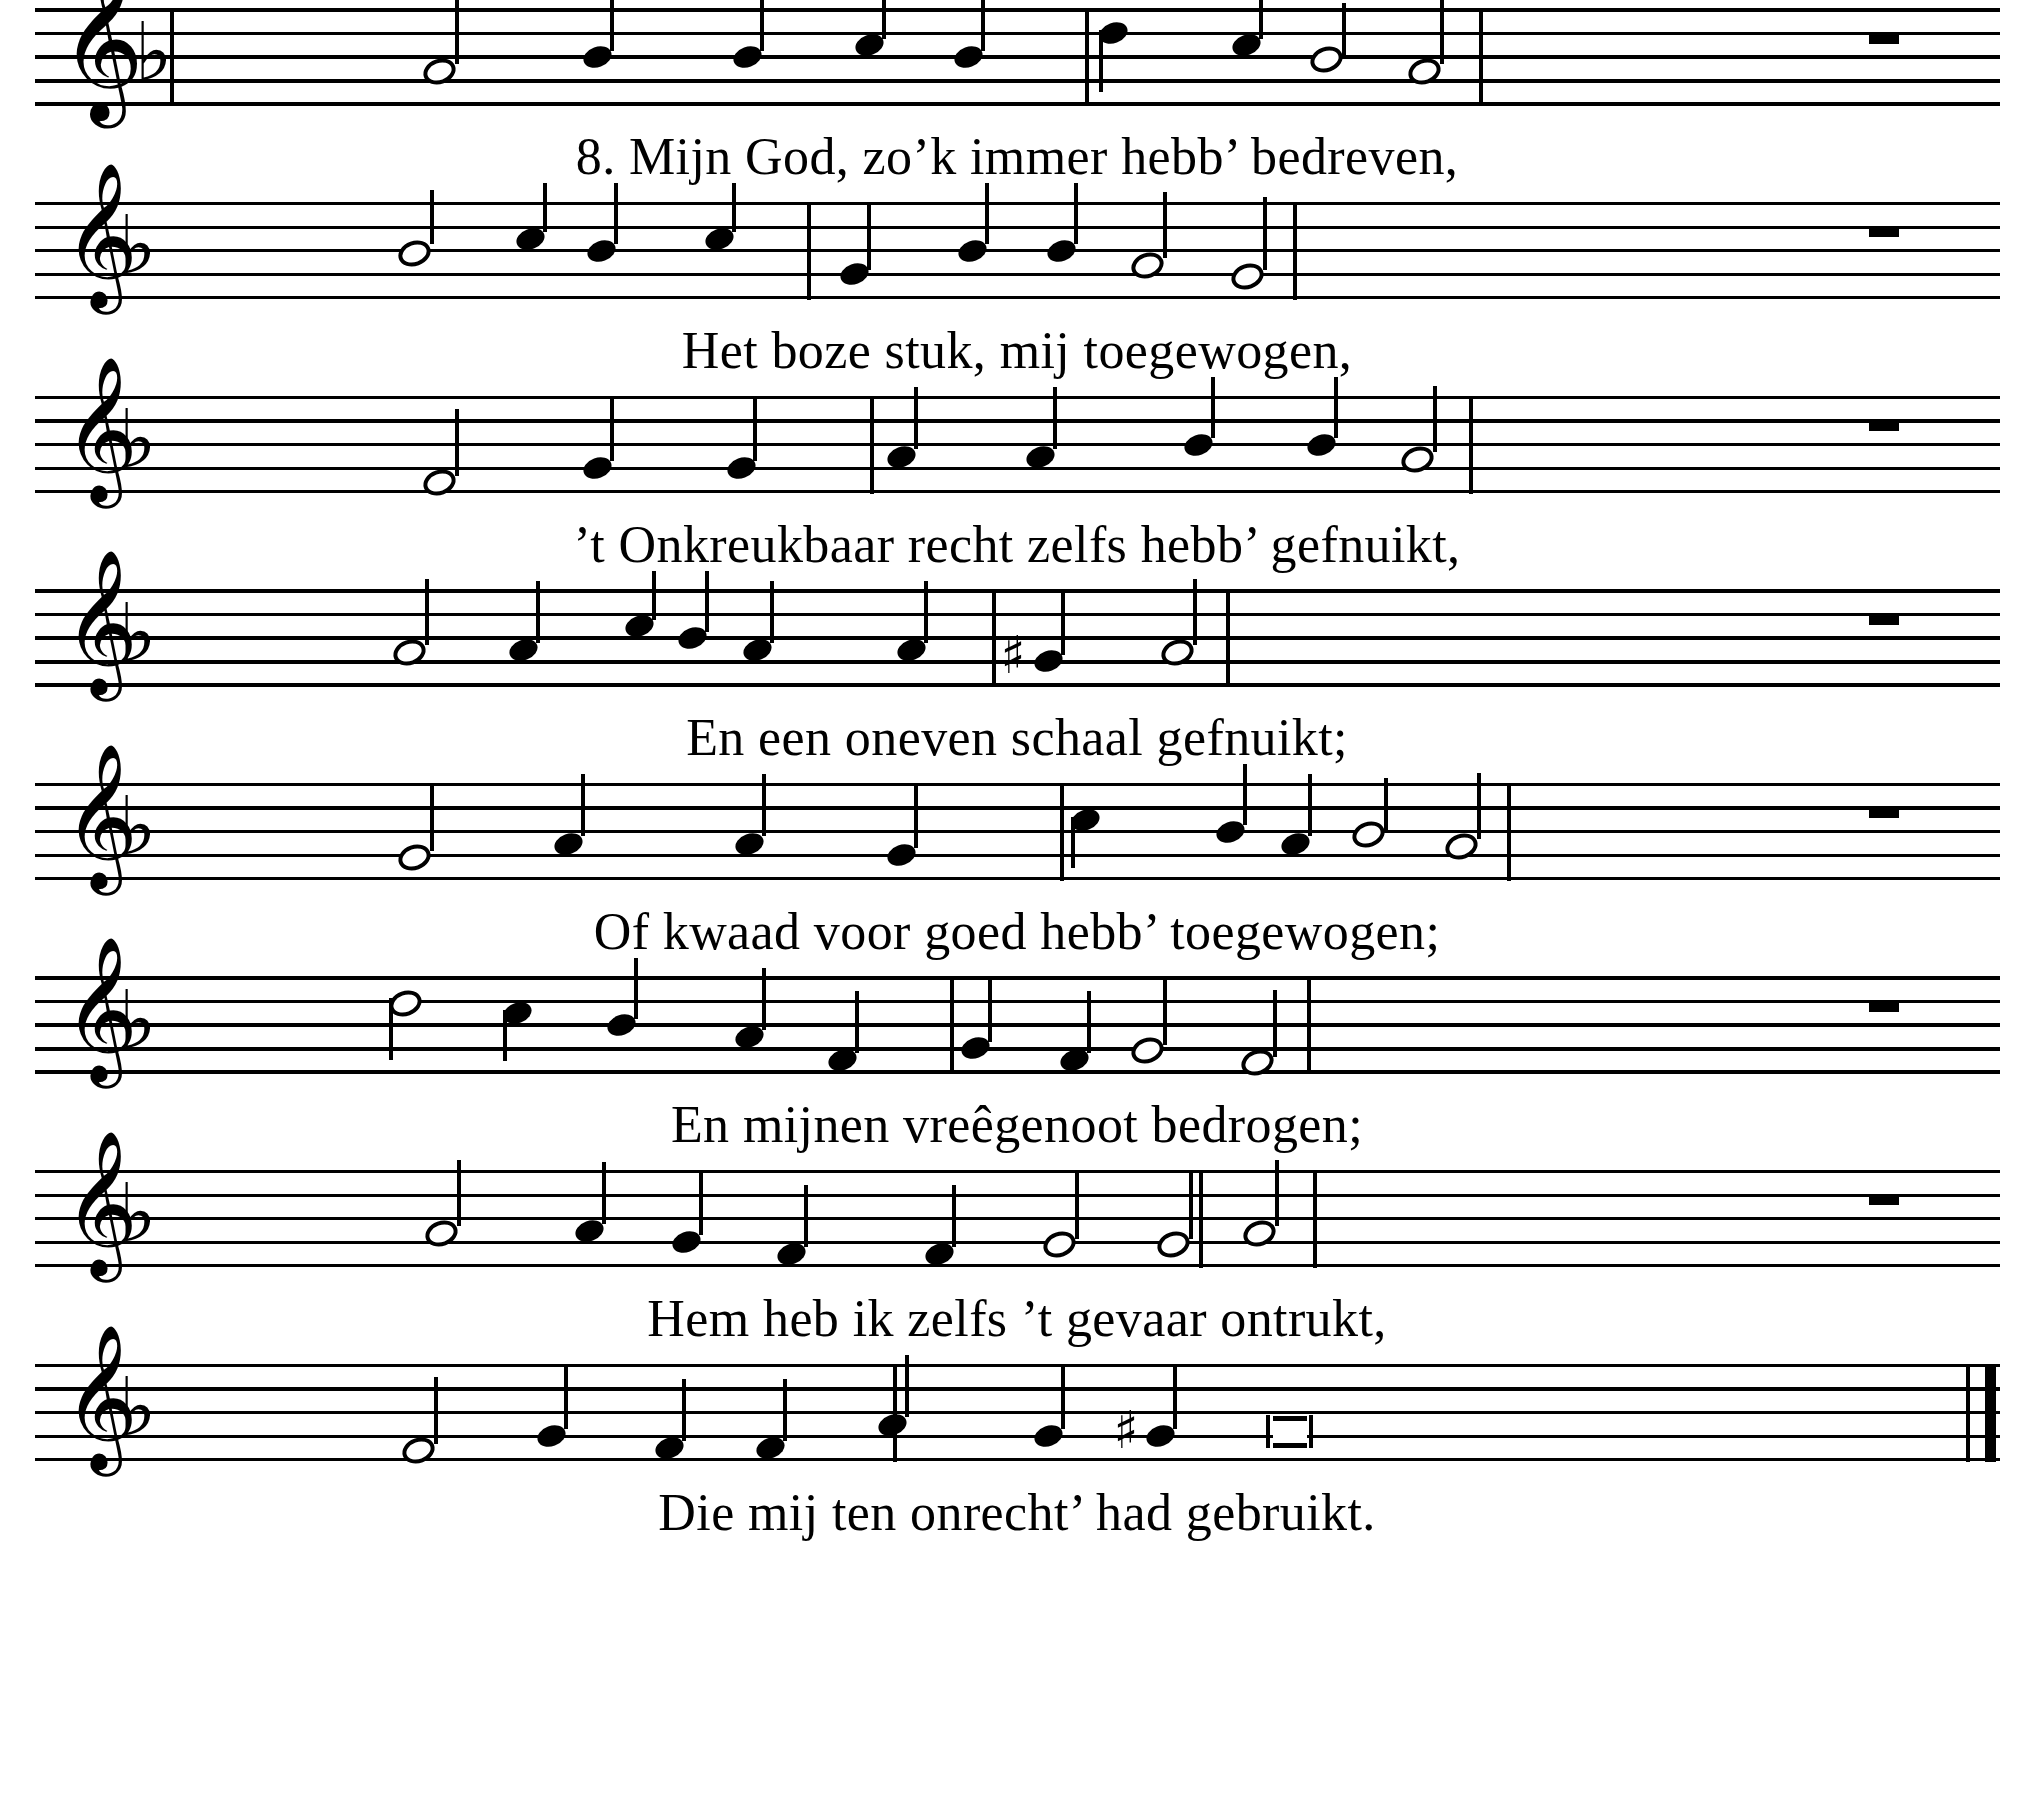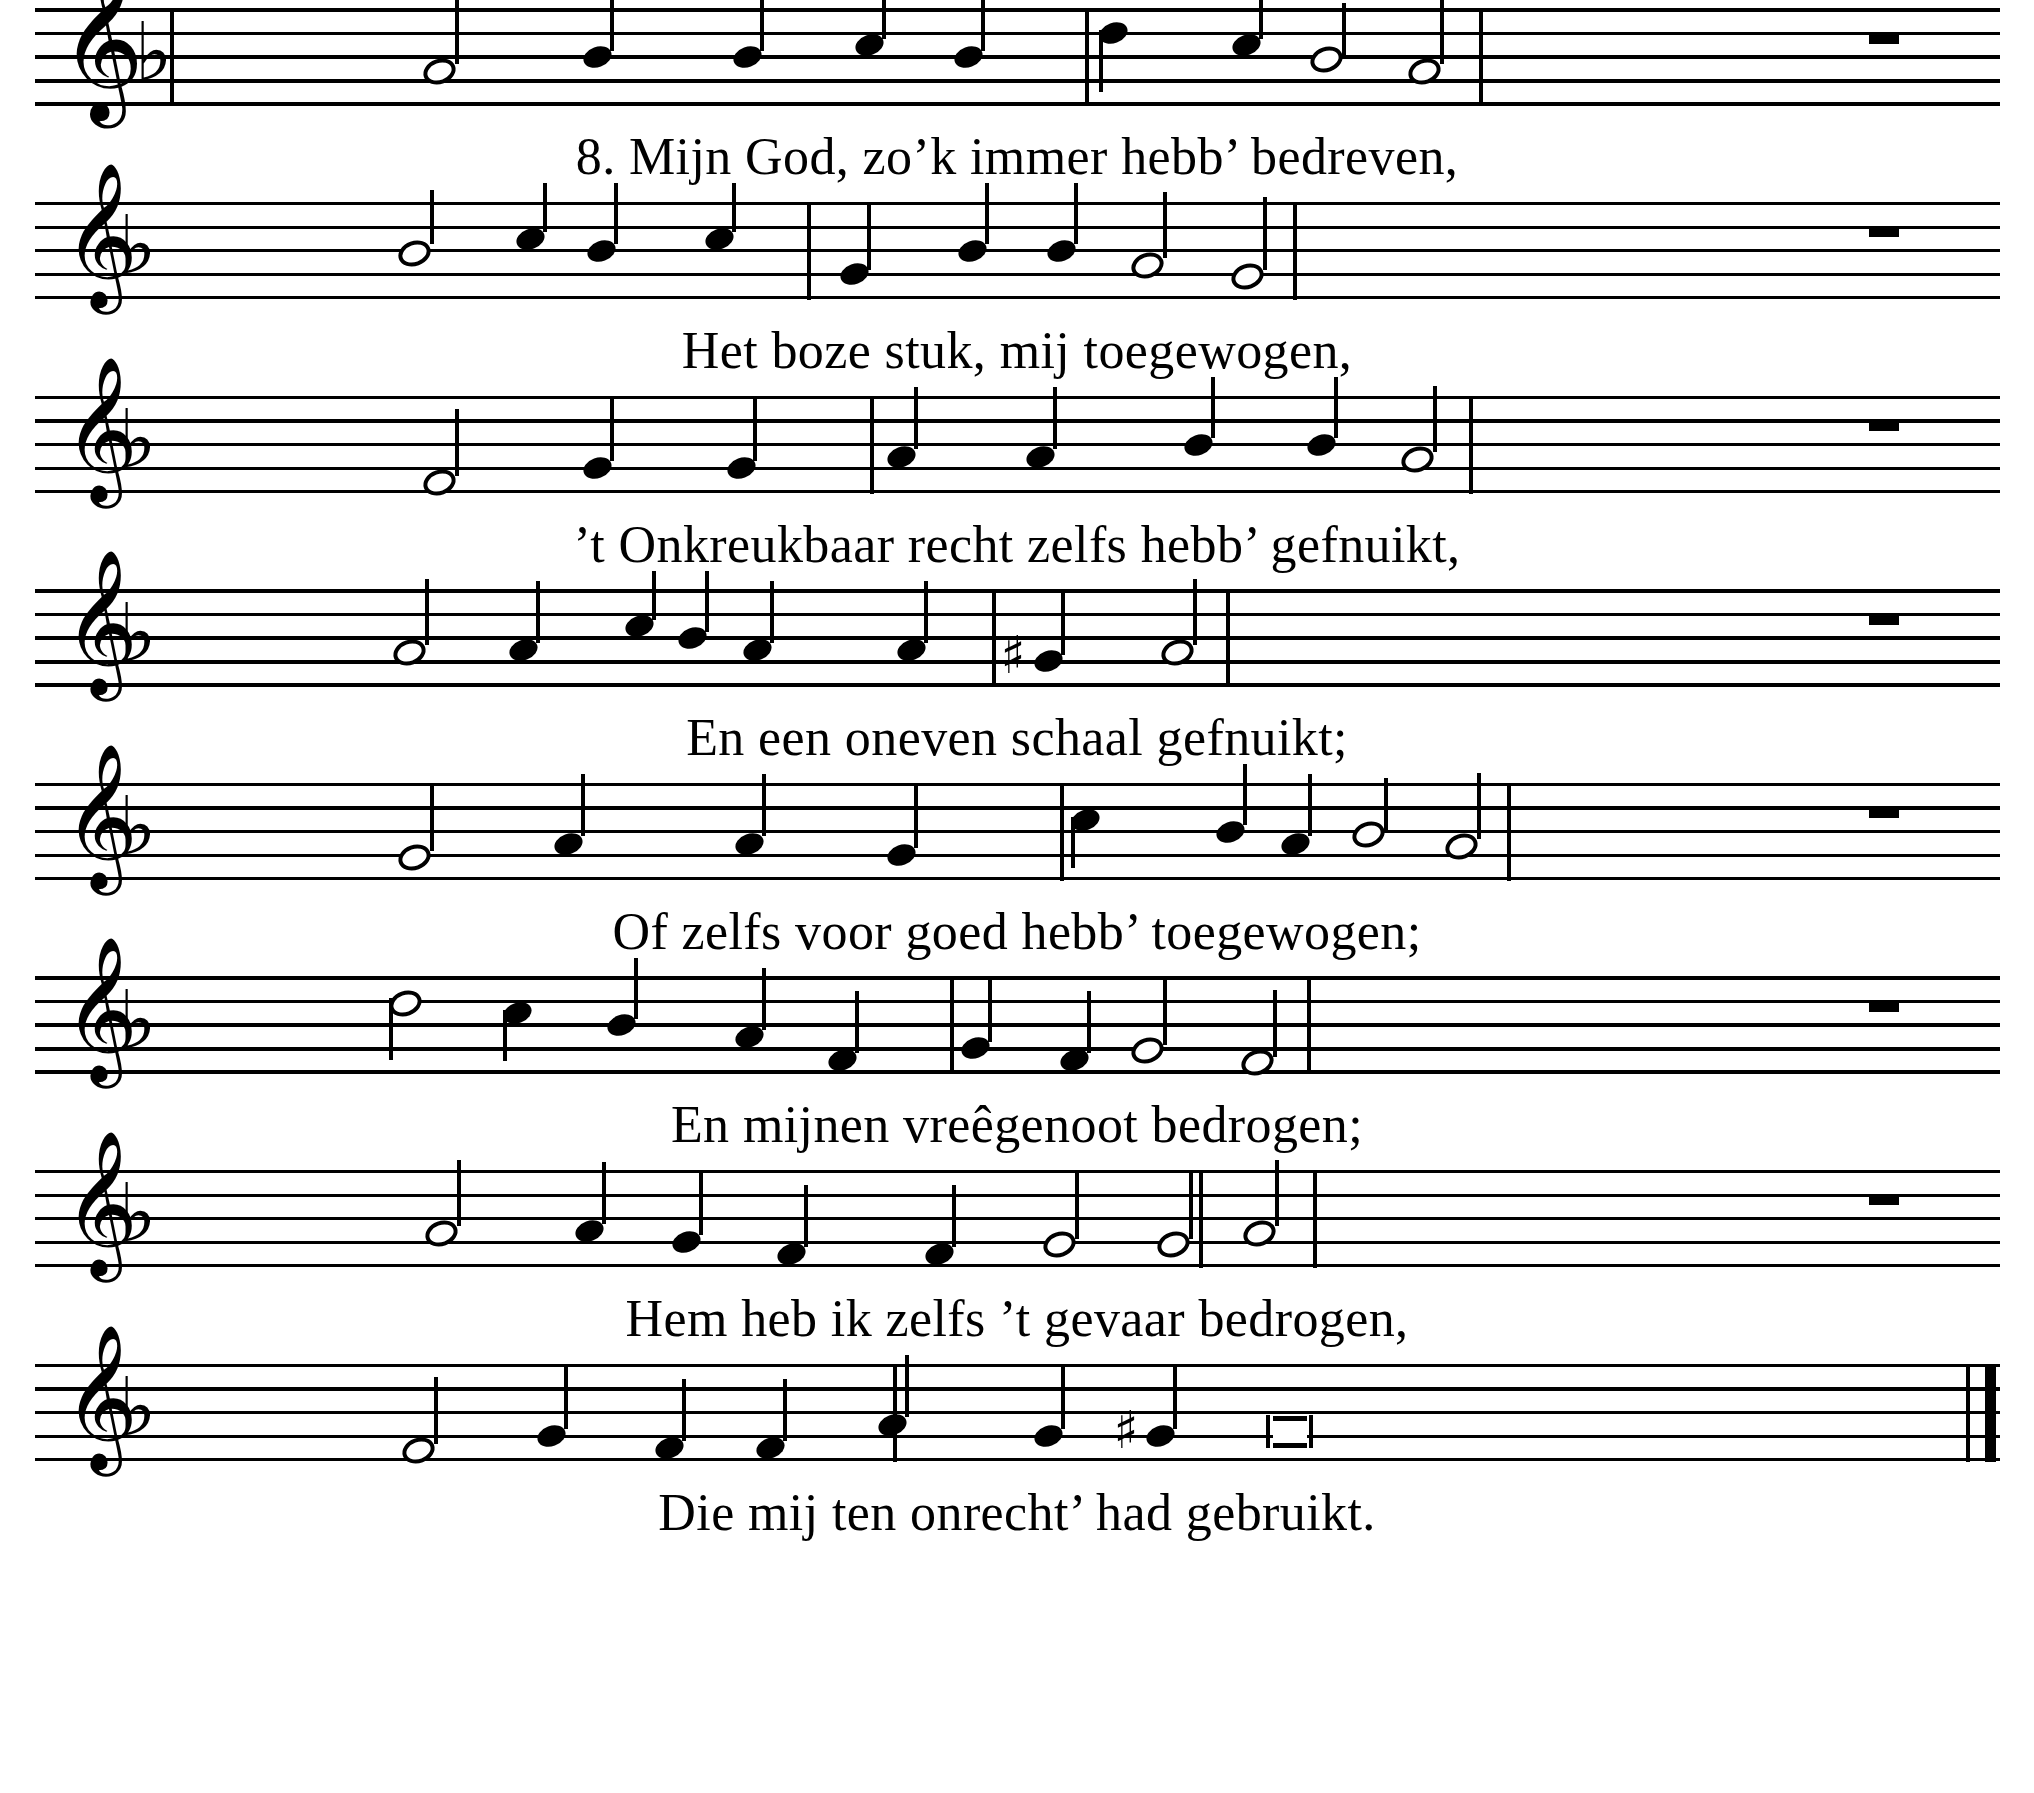--- a/index.html
+++ b/index.html
@@ -269,21 +269,21 @@
         <div class="stem" style="left:1349px;top:-5px;height:54px;"></div>
 
         <div class="note hollow" style="left:1410px;top:51px;"></div>
         <div class="stem" style="left:1442px;top:-10px;height:66px;"></div>
 
         <div class="barline" style="left:1472px;"></div>
 
         <div class="rest" style="left:1834px;top:23.6px;"></div>
       </div>
     </div>
-    <div class="lyric">Of zelfs voor goed hebb’ toegewogen;</div>
+    <div class="lyric">Of kwaad voor goed hebb’ toegewogen;</div>
   </div>
 
   <div class="sysblock">
     <div class="system">
       <div class="staff">
         <div class="line l1"></div>
         <div class="line l2"></div>
         <div class="line l3"></div>
         <div class="line l4"></div>
         <div class="line l5"></div>
@@ -362,21 +362,21 @@
         <div class="stem" style="left:1154px;top:1.7px;height:67px;"></div>
 
         <div class="note hollow" style="left:1208px;top:51px;"></div>
         <div class="stem" style="left:1240px;top:-10px;height:66px;"></div>
 
         <div class="barline" style="left:1278px;"></div>
 
         <div class="rest" style="left:1834px;top:23.6px;"></div>
       </div>
     </div>
-    <div class="lyric">Hem heb ik zelfs ’t gevaar bedrogen,</div>
+    <div class="lyric">Hem heb ik zelfs ’t gevaar ontrukt,</div>
   </div>
 
   <div class="sysblock">
     <div class="system">
       <div class="staff">
         <div class="line l1"></div>
         <div class="line l2"></div>
         <div class="line l3"></div>
         <div class="line l4"></div>
         <div class="line l5"></div>

